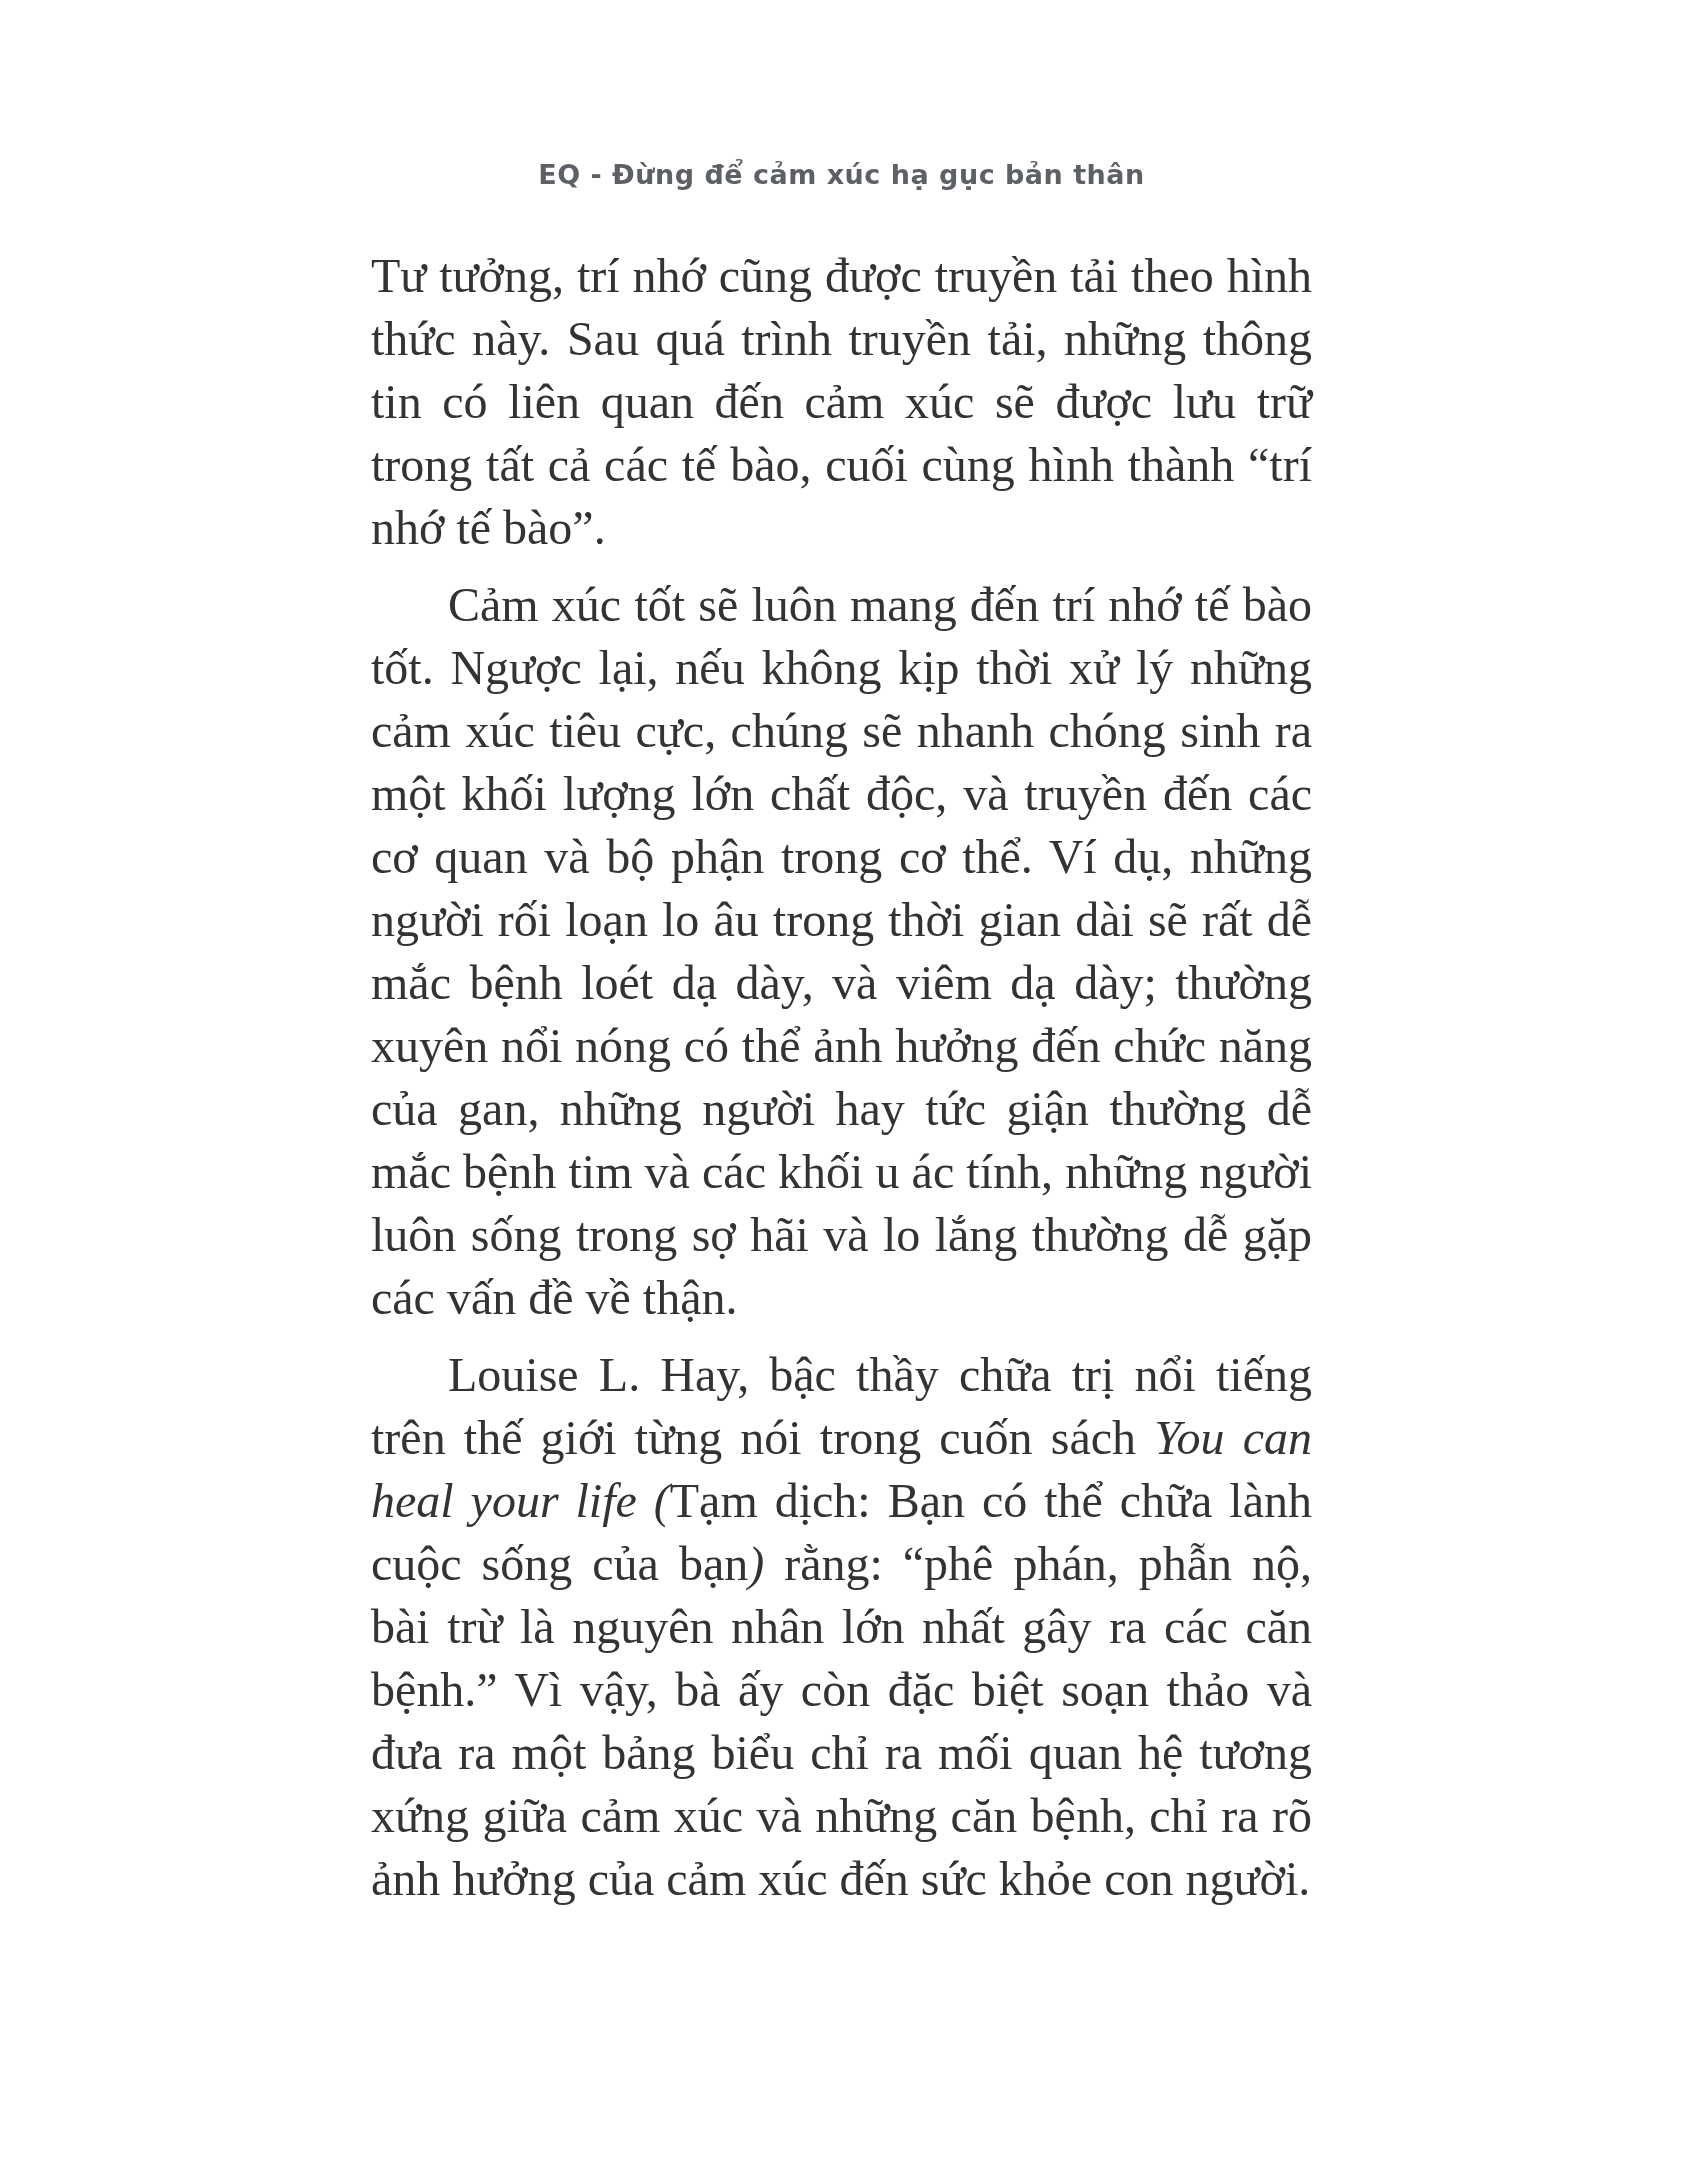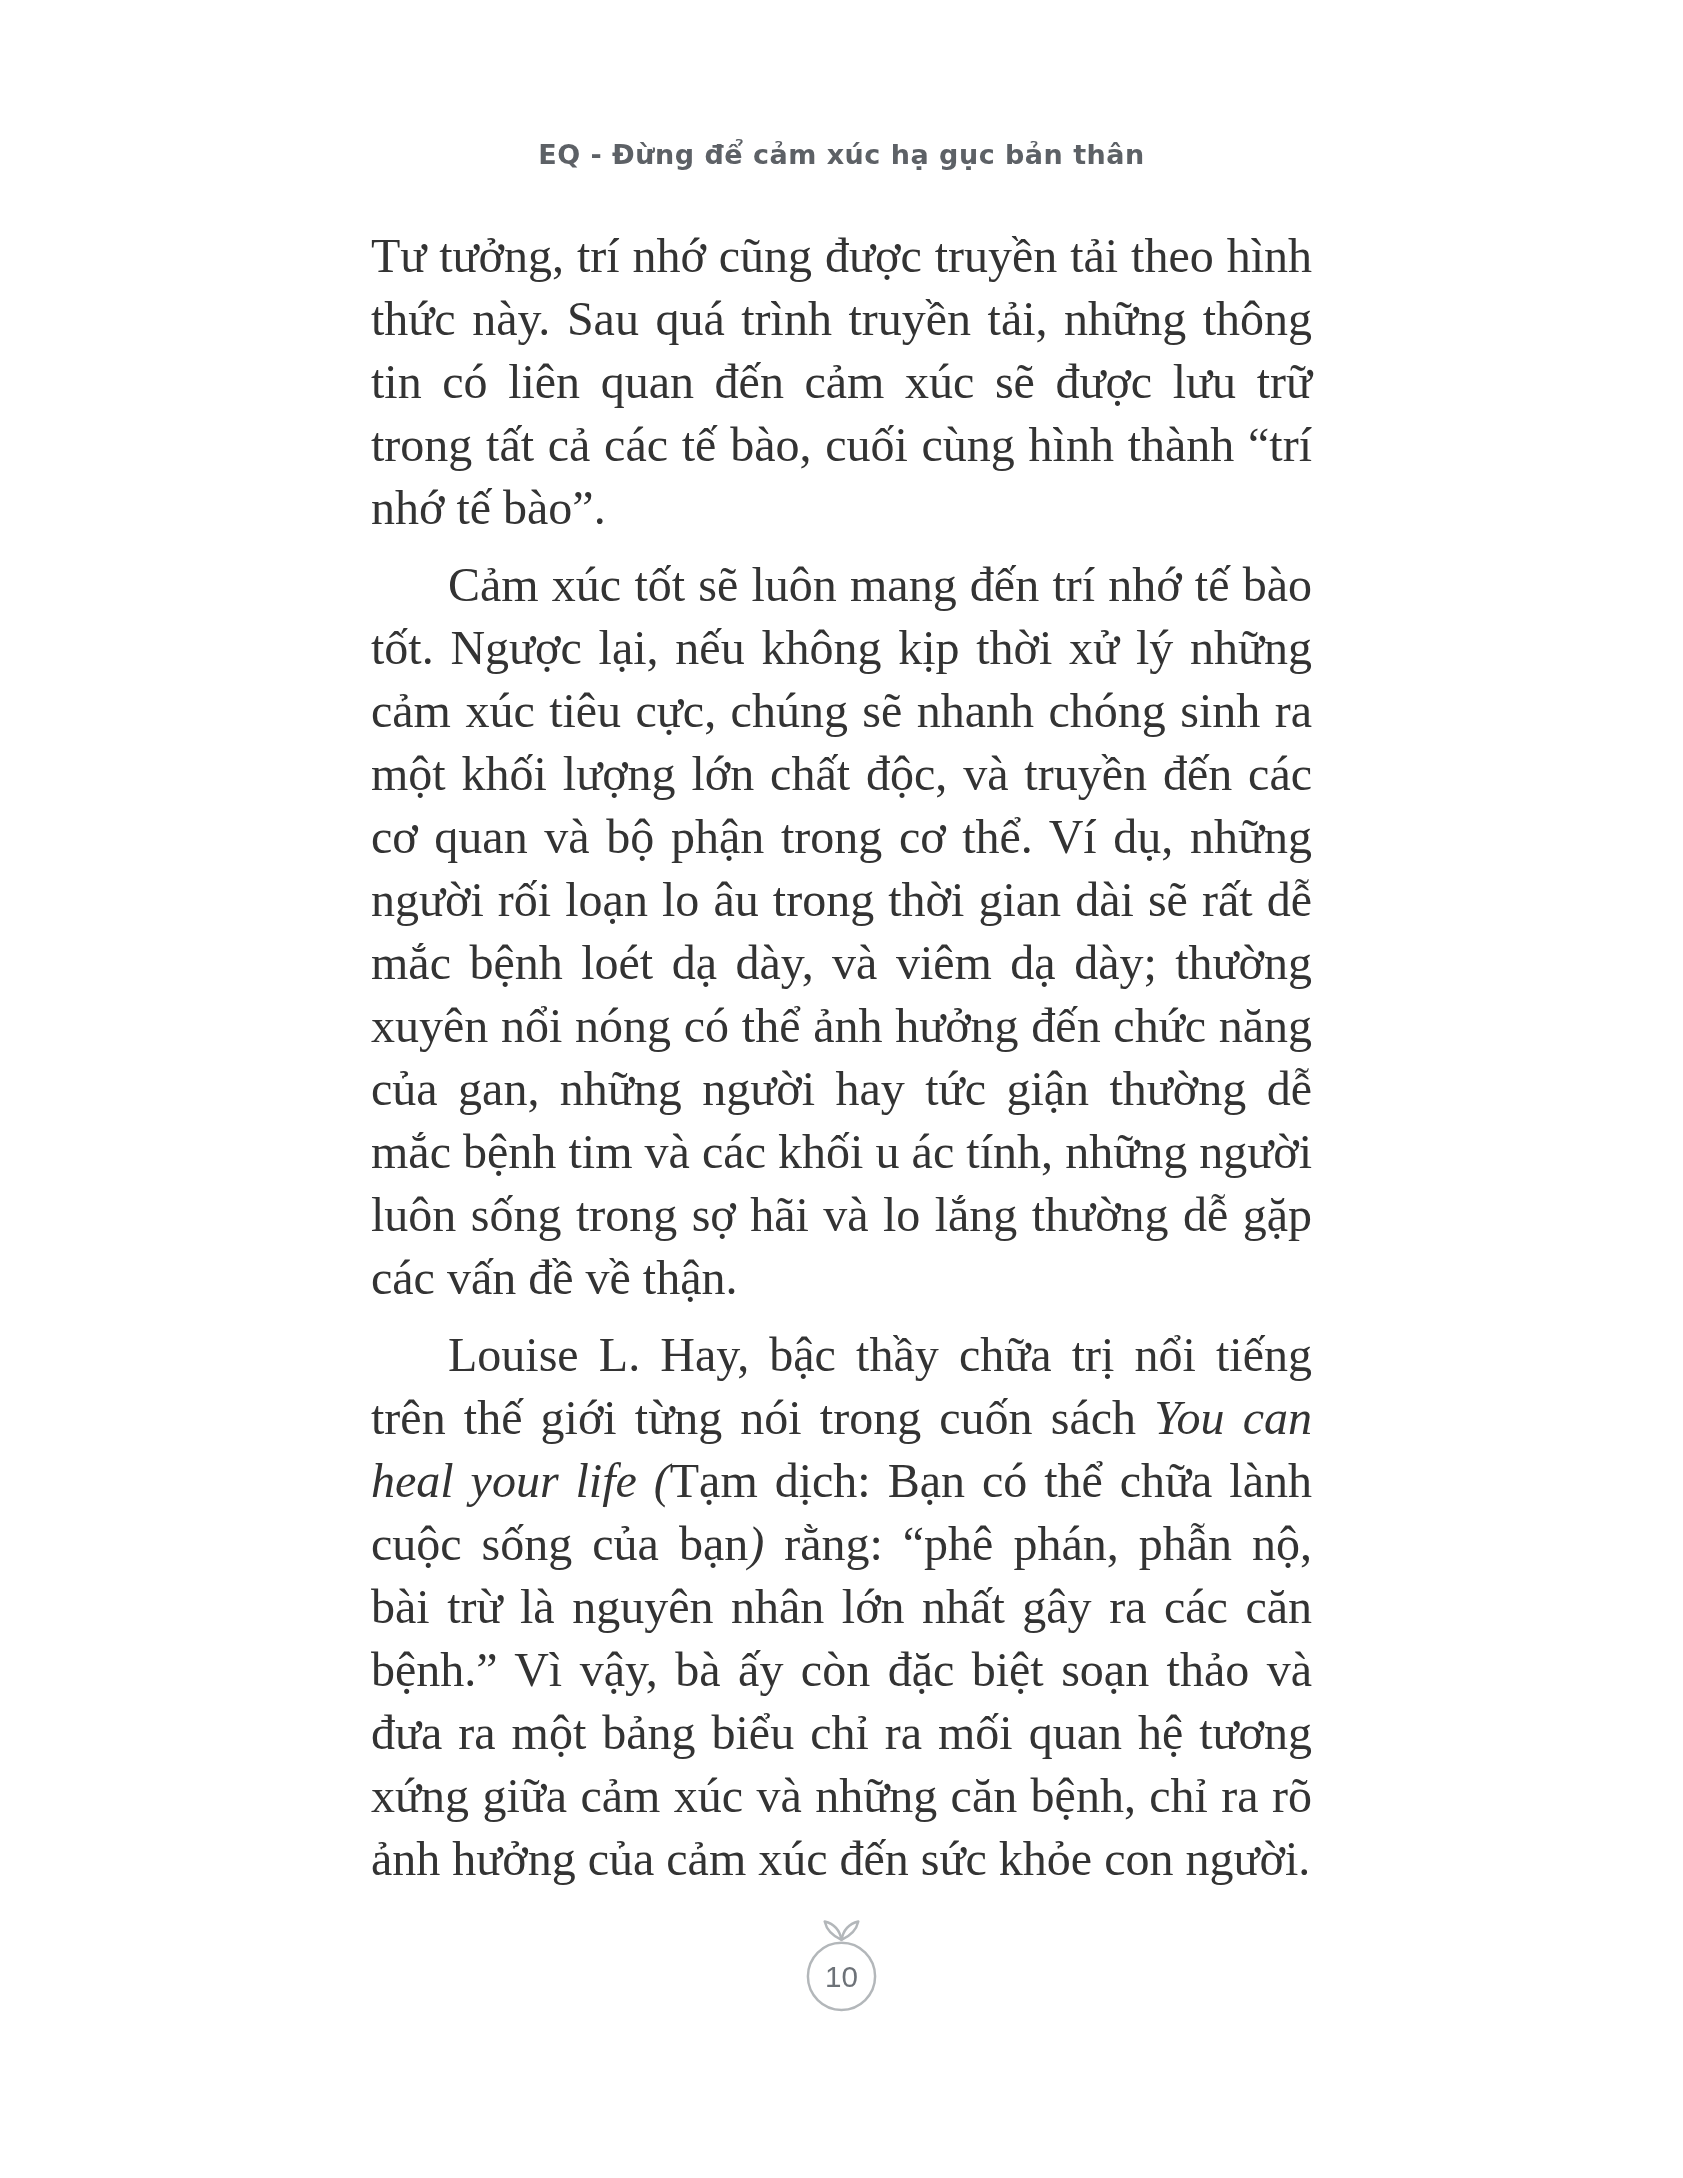--- a/index.html
+++ b/index.html
@@ -13,20 +13,21 @@
     position: relative;
     font-family: "Liberation Serif", serif;
     color: #343434;
     overflow: hidden;
   }
   .page {
     width: 1683px;
     height: 1600px;
     background: #ffffff;
     position: relative;
+    margin-top: 20px;
   }
   .running-header {
     padding-top: 139px;
     text-align: center;
     font-family: "DejaVu Sans", sans-serif;
     font-weight: 700;
     font-size: 27px;
     letter-spacing: 0.5px;
     color: #5d6166;
   }
@@ -69,27 +70,15 @@
   <div class="content">
 
     <p class="para no-indent"><span>Tư tưởng, trí nhớ cũng được truyền tải theo hình thức này. Sau quá trình truyền tải, những thông tin có liên quan đến cảm xúc sẽ được lưu trữ trong tất cả các tế bào, cuối cùng hình thành “trí nhớ tế bào”.</span></p>
 
     <p class="para"><span>Cảm xúc tốt sẽ luôn mang đến trí nhớ tế bào tốt. Ngược lại, nếu không kịp thời xử lý những cảm xúc tiêu cực, chúng sẽ nhanh chóng sinh ra một khối lượng lớn chất độc, và truyền đến các cơ quan và bộ phận trong cơ thể. Ví dụ, những người rối loạn lo âu trong thời gian dài sẽ rất dễ mắc bệnh loét dạ dày, và viêm dạ dày; thường xuyên nổi nóng có thể ảnh hưởng đến chức năng của gan, những người hay tức giận thường dễ mắc bệnh tim và các khối u ác tính, những người luôn sống trong sợ hãi và lo lắng thường dễ gặp các vấn đề về thận.</span></p>
 
     <p class="para"><span>Louise L. Hay, bậc thầy chữa trị nổi tiếng trên thế giới từng nói trong cuốn sách </span><span class="italic">You can heal your life (</span><span>Tạm dịch: Bạn có thể chữa lành cuộc sống của bạn</span><span class="italic">)</span><span> rằng: “phê phán, phẫn nộ, bài trừ là nguyên nhân lớn nhất gây ra các căn bệnh.” Vì vậy, bà ấy còn đặc biệt soạn thảo và đưa ra một bảng biểu chỉ ra mối quan hệ tương xứng giữa cảm xúc và những căn bệnh, chỉ ra rõ ảnh hưởng của cảm xúc đến sức khỏe con người.</span></p>
 
   </div>
 
-  <div class="footer">
-    <span class="apple-badge">
-      <svg width="83" height="99" viewBox="0 0 84 100" aria-hidden="true">
-        <g stroke="#b3b7ba" fill="none" stroke-width="2.5" stroke-linejoin="round" stroke-linecap="round">
-          <path d="M42 24 C 40 13, 33 7.5, 25 5.5 C 27 14.5, 34 20.5, 42 24 Z"></path>
-          <path d="M42 24 C 44 13, 51 7.5, 59 5.5 C 57 14.5, 50 20.5, 42 24 Z"></path>
-          <circle cx="42" cy="61" r="34"></circle>
-        </g>
-        <text x="42" y="72" text-anchor="middle" font-size="30" fill="#6d7278">10</text>
-      </svg>
-    </span>
-  </div>
 
 </div>
 
 
 </body></html>

